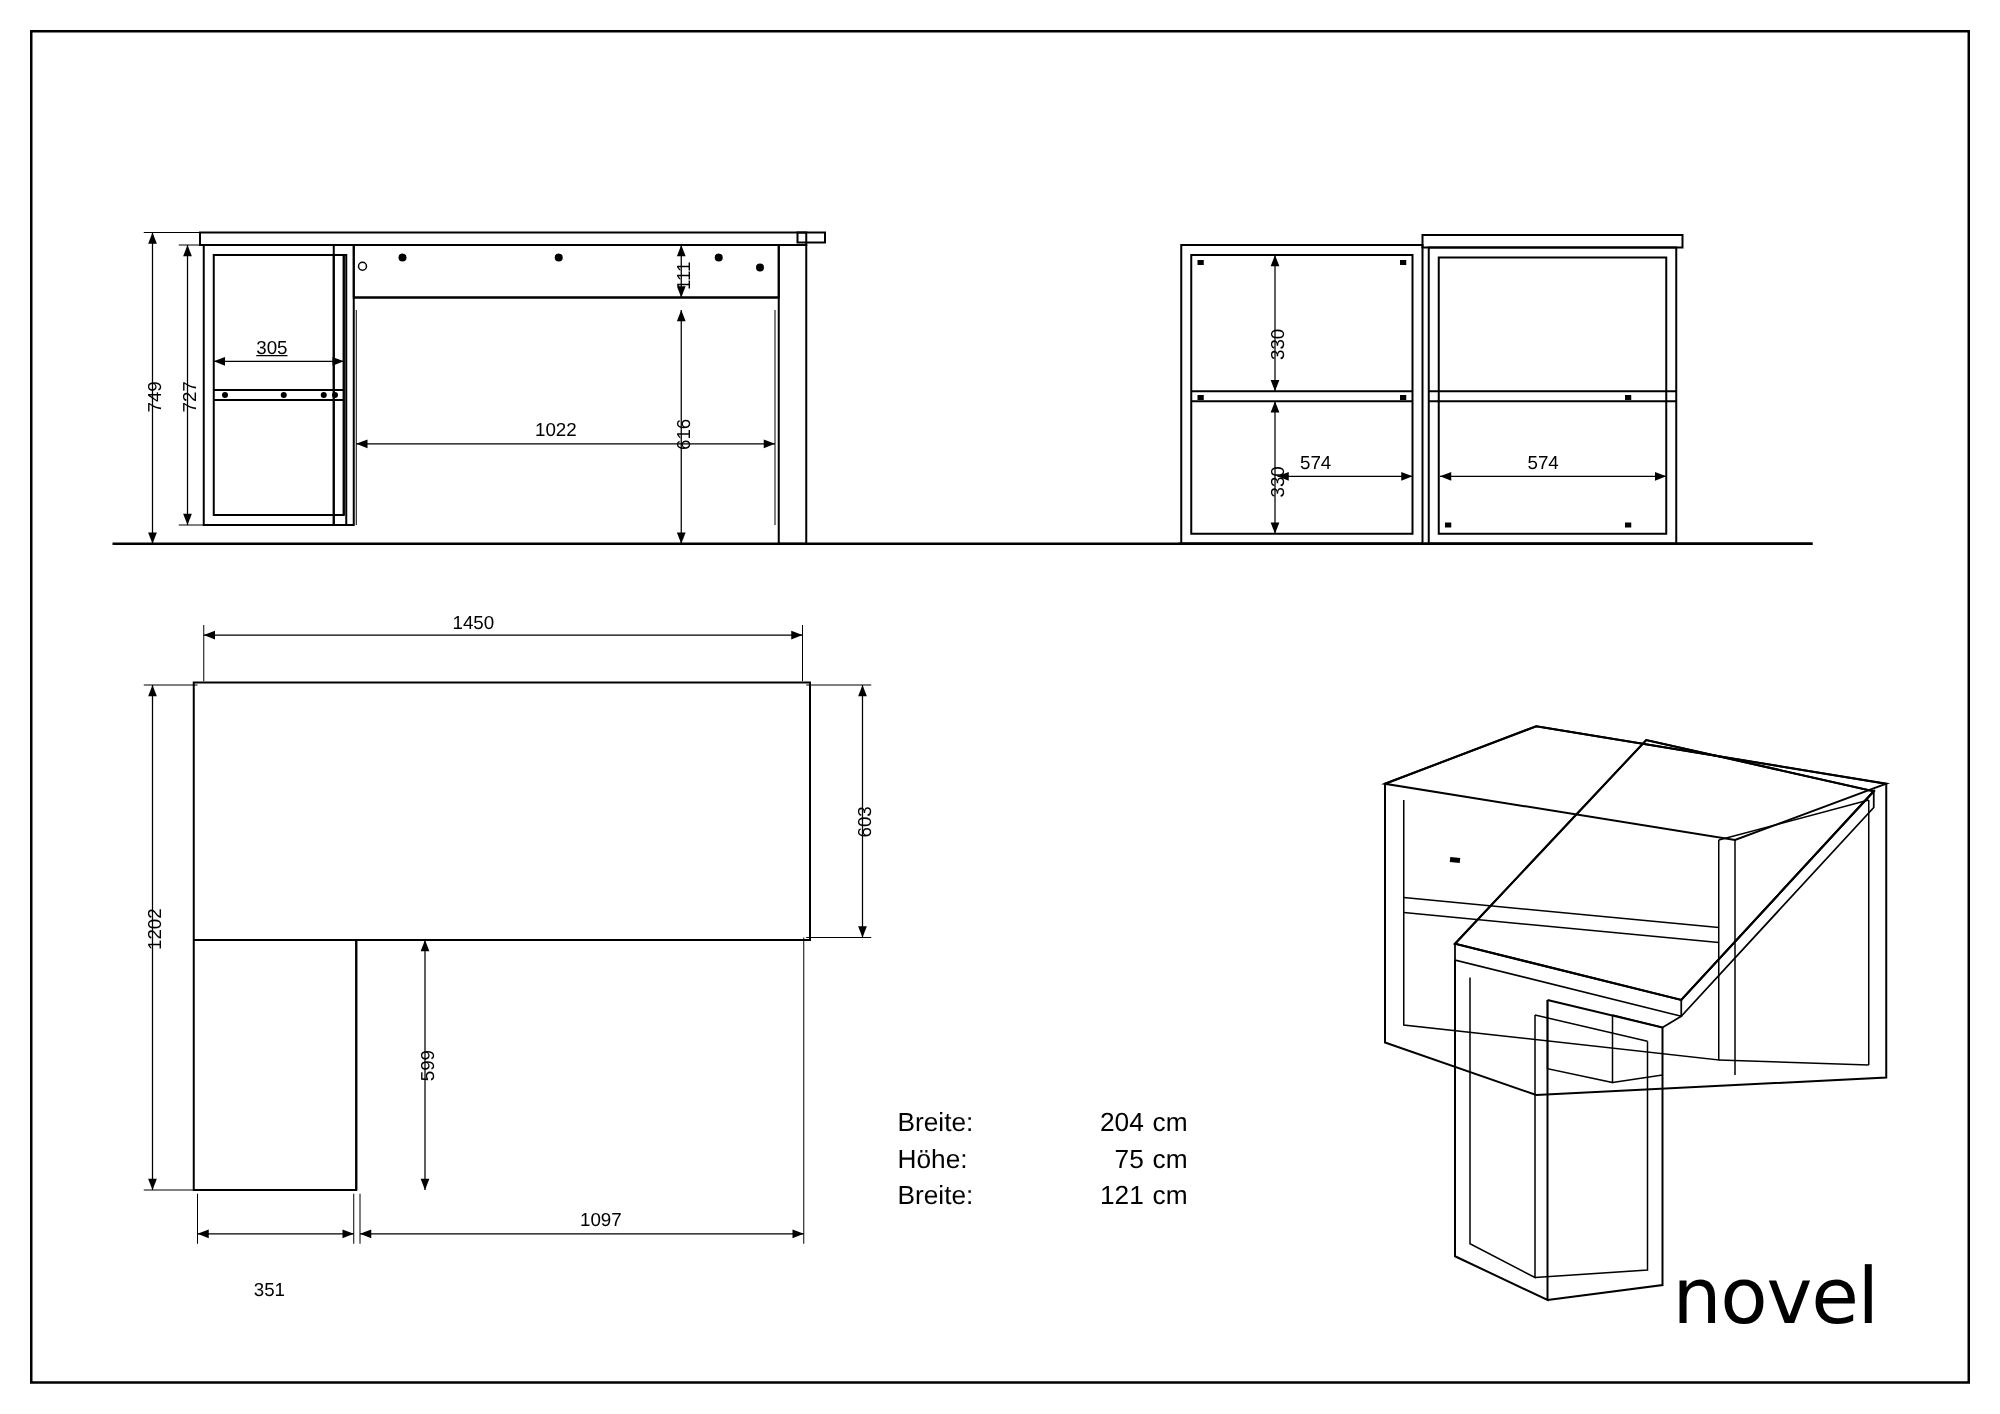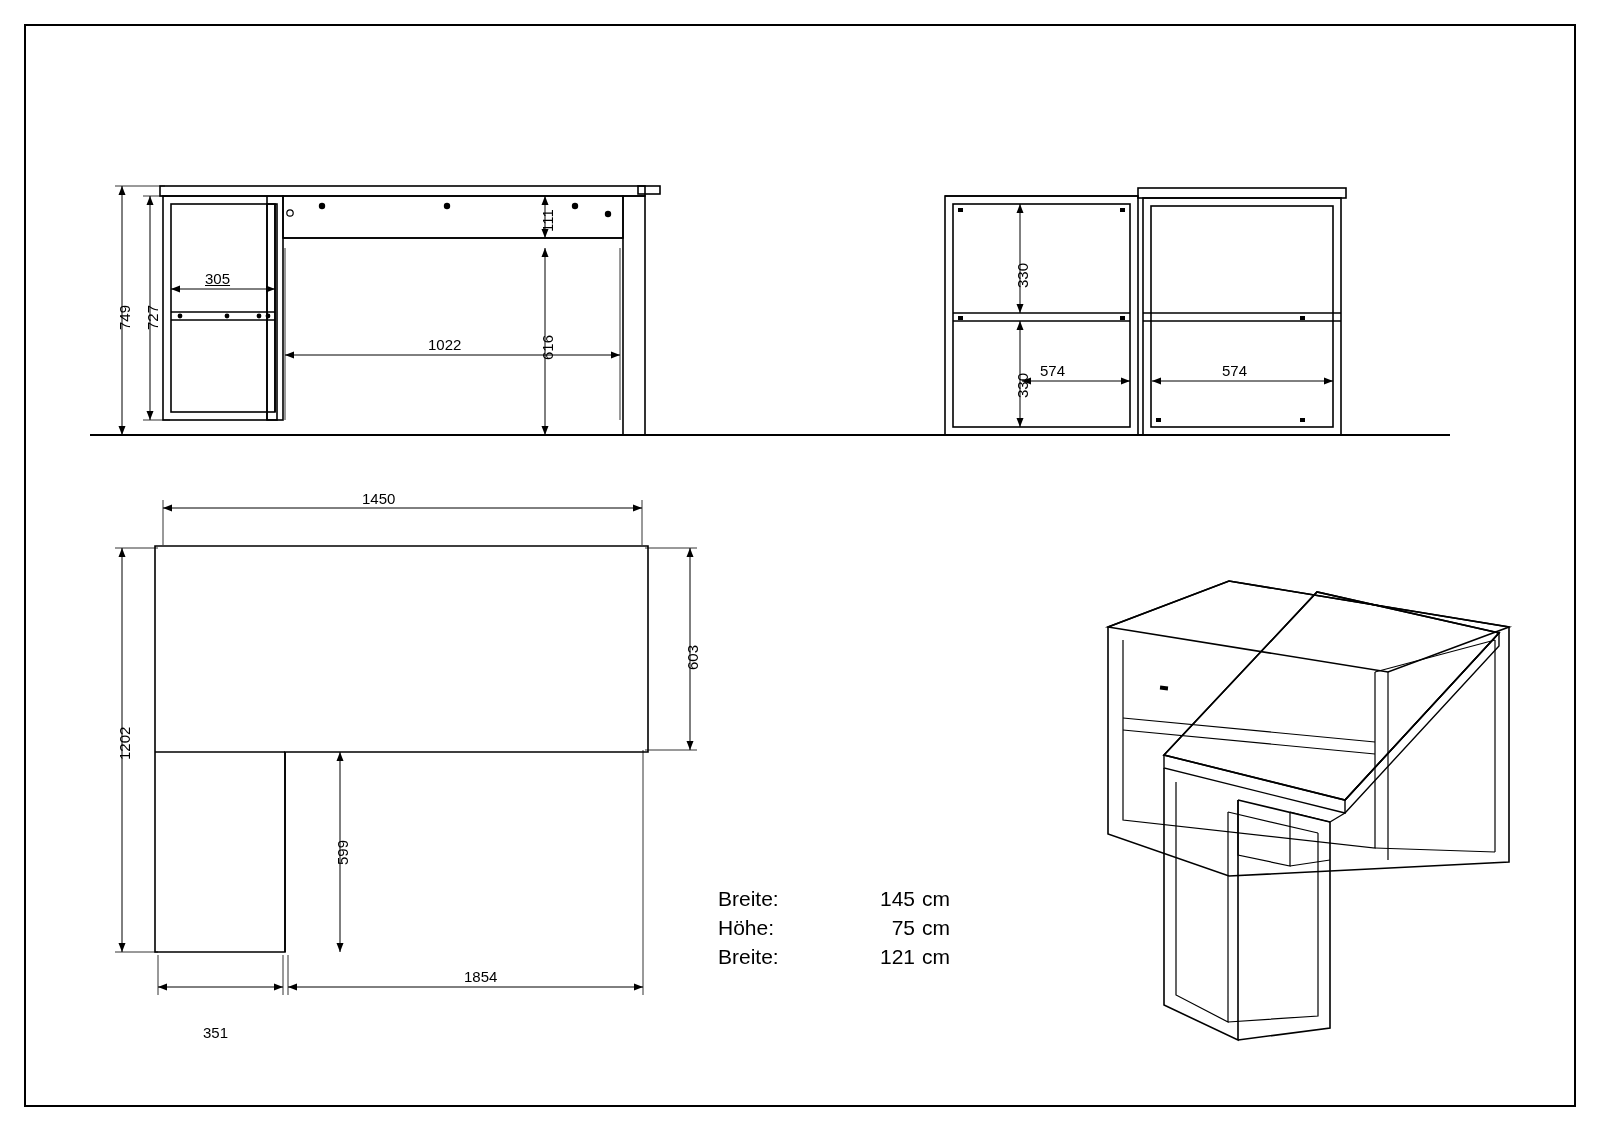--- a/index.html
+++ b/index.html
@@ -272,35 +272,36 @@
   <div class="label v" style="left:1014px; top:288px;">330</div>
   <div class="label v" style="left:1014px; top:398px;">330</div>
   <div class="label" style="left:1040px; top:362px;">574</div>
   <div class="label" style="left:1222px; top:362px;">574</div>
 
   <div class="label" style="left:362px; top:490px;">1450</div>
   <div class="label v" style="left:116px; top:760px;">1202</div>
   <div class="label v" style="left:684px; top:670px;">603</div>
   <div class="label v" style="left:334px; top:865px;">599</div>
   <div class="label" style="left:203px; top:1024px;">351</div>
-  <div class="label" style="left:464px; top:968px;">1854</div>
+  <div class="label" style="left:464px; top:968px;">1097</div>
 
   <div class="title-block">
 
     <div class="spec-row">
       <span class="spec-key">Breite:</span>
-      <span class="spec-val">145</span>
+      <span class="spec-val">204</span>
       <span class="spec-unit">cm</span>
     </div>
     <div class="spec-row">
       <span class="spec-key">Höhe:</span>
       <span class="spec-val">75</span>
       <span class="spec-unit">cm</span>
     </div>
     <div class="spec-row">
       <span class="spec-key">Breite:</span>
       <span class="spec-val">121</span>
       <span class="spec-unit">cm</span>
     </div>
   </div>
 
+  <div class="brand">novel</div>
 
 </div>
 
 </body></html>

